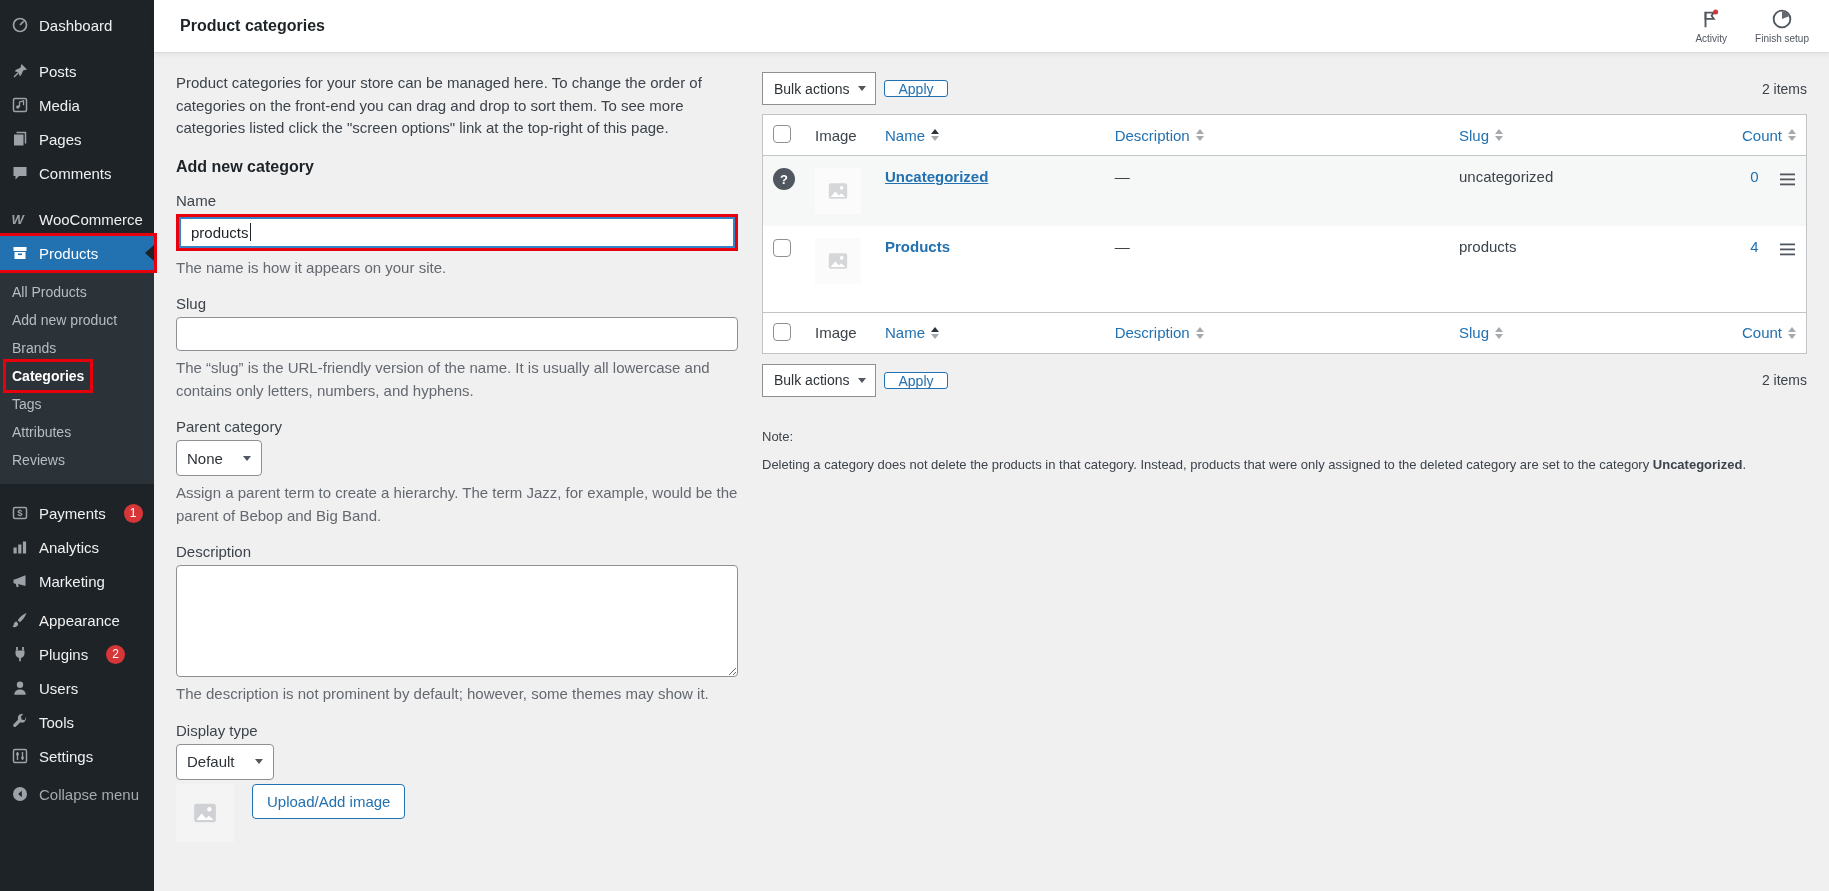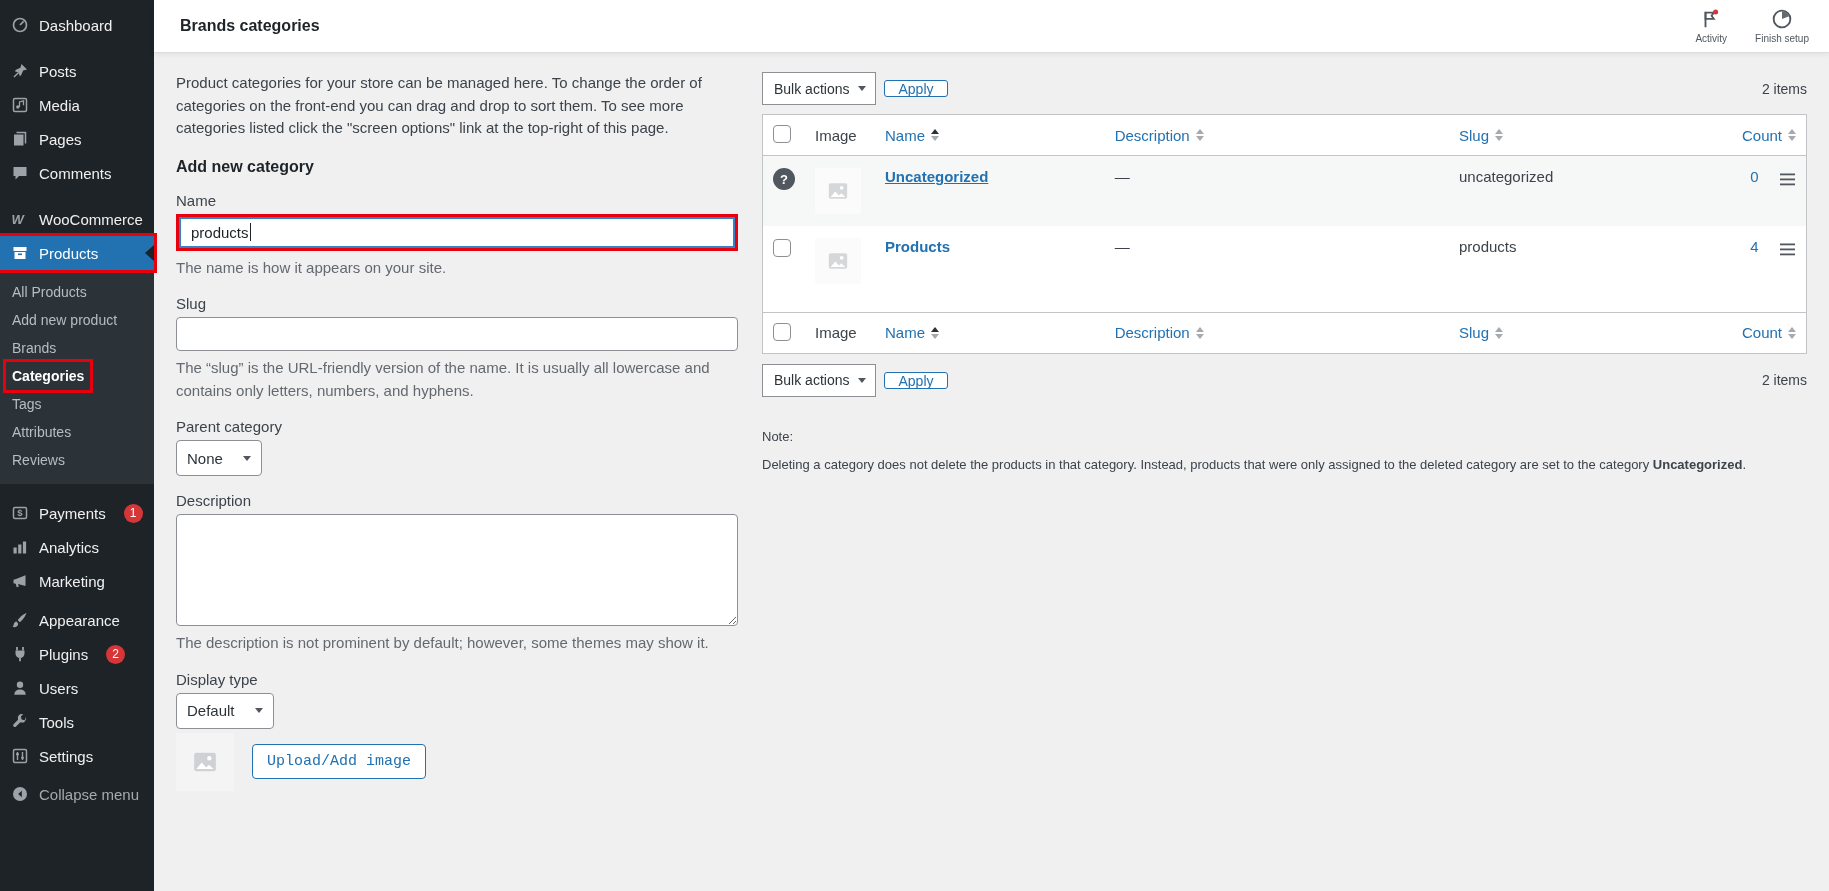--- a/index.html
+++ b/index.html
@@ -50,21 +50,21 @@
   .red-wrap { border:3px solid #e8000d; }
   .fake-input { background:#fff; border:2px solid #3582c4; height:31px; display:flex; align-items:center;
     padding:0 10px; font-size:15px; color:#1d2327; }
   .caret { width:1.5px; height:18px; background:#1d2327; margin-left:1px; }
   .text-input { width:100%; height:34px; border:1px solid #8c8f94; border-radius:4px; background:#fff; }
   .select { display:inline-flex; align-items:center; justify-content:space-between; border:1px solid #8c8f94;
     border-radius:4px; background:#fff; height:36px; padding:0 10px; font-size:15px; color:#2c3338; cursor:pointer; }
   .select .chev { border-left:4.5px solid transparent; border-right:4.5px solid transparent; border-top:5.5px solid #50575e; margin-left:20px; }
   textarea.desc { width:100%; height:112px; border:1px solid #8c8f94; border-radius:4px; background:#fff; resize:vertical;
     font-family:"Liberation Sans",sans-serif; font-size:15px; padding:6px 8px; color:#1d2327; }
-  .thumb-row { display:flex; align-items:center; gap:18px; margin-top:4px;font-family:Liberation Mono, monospace; }
+  .thumb-row { display:flex; align-items:flex-start; gap:18px; margin-top:4px; }
   .ph { background:#fbfbfb; display:flex; align-items:center; justify-content:center; }
   .thumb-ph { width:58px; height:58px; background:#f4f4f4; }
   .upload-btn { border:1px solid #2271b1; color:#2271b1; background:#fff; border-radius:4px; height:35px; padding:0 14px;
     font-size:15px; font-family:inherit; cursor:pointer; }
 
   
   .bulkbar { display:flex; align-items:center; gap:8px; }
   .bulkbar.bottom { margin-top:10px; }
   .bulk-select { height:33px; border:1px solid #8c8f94; border-radius:0; background:#fff; font-size:14px; color:#2c3338;
     display:inline-flex; align-items:center; padding:0 9px 0 11px; cursor:pointer; }
@@ -260,21 +260,21 @@
           <circle cx="9" cy="9" r="7" fill="currentColor"></circle>
           <path d="M10.8 5.8 L7.2 9 l3.6 3.2 z" fill="#1d2327"></path>
         </svg>
     </span>
     <span class="lbl">Collapse menu</span>
   </div>
 </div>
 
 <div id="main">
   <div id="topbar">
-    <span class="page-title">Brands categories</span>
+    <span class="page-title">Product categories</span>
     <div class="topbar-right">
       <div class="top-act">
         <span>
           <svg width="22" height="22" viewBox="0 0 20 20">
               <path d="M5 3.5 v14" stroke="#50575e" stroke-width="1.7" fill="none"></path>
               <path d="M5 4.2 h7.6 l-2.1 2.8 2.1 2.8 H5 z" fill="none" stroke="#50575e" stroke-width="1.6"></path>
               <circle cx="14.2" cy="3.6" r="2.3" fill="#d63638"></circle>
             </svg>
         </span>
         <span>Activity</span>
@@ -308,20 +308,21 @@
 
       <label class="flabel">Slug</label>
       <div class="text-input"></div>
       <p class="help">The “slug” is the URL-friendly version of the name. It is usually all lowercase and contains only letters, numbers, and hyphens.</p>
 
       <label class="flabel">Parent category</label>
       <div class="select">
         <span>None</span>
         <span class="chev"></span>
       </div>
+      <p class="help">Assign a parent term to create a hierarchy. The term Jazz, for example, would be the parent of Bebop and Big Band.</p>
 
       <label class="flabel">Description</label>
       <textarea class="desc" style=""></textarea>
       <p class="help" style="margin-top:2px">The description is not prominent by default; however, some themes may show it.</p>
 
       <label class="flabel">Display type</label>
       <div class="select">
         <span>Default</span>
         <span class="chev"></span>
       </div>

